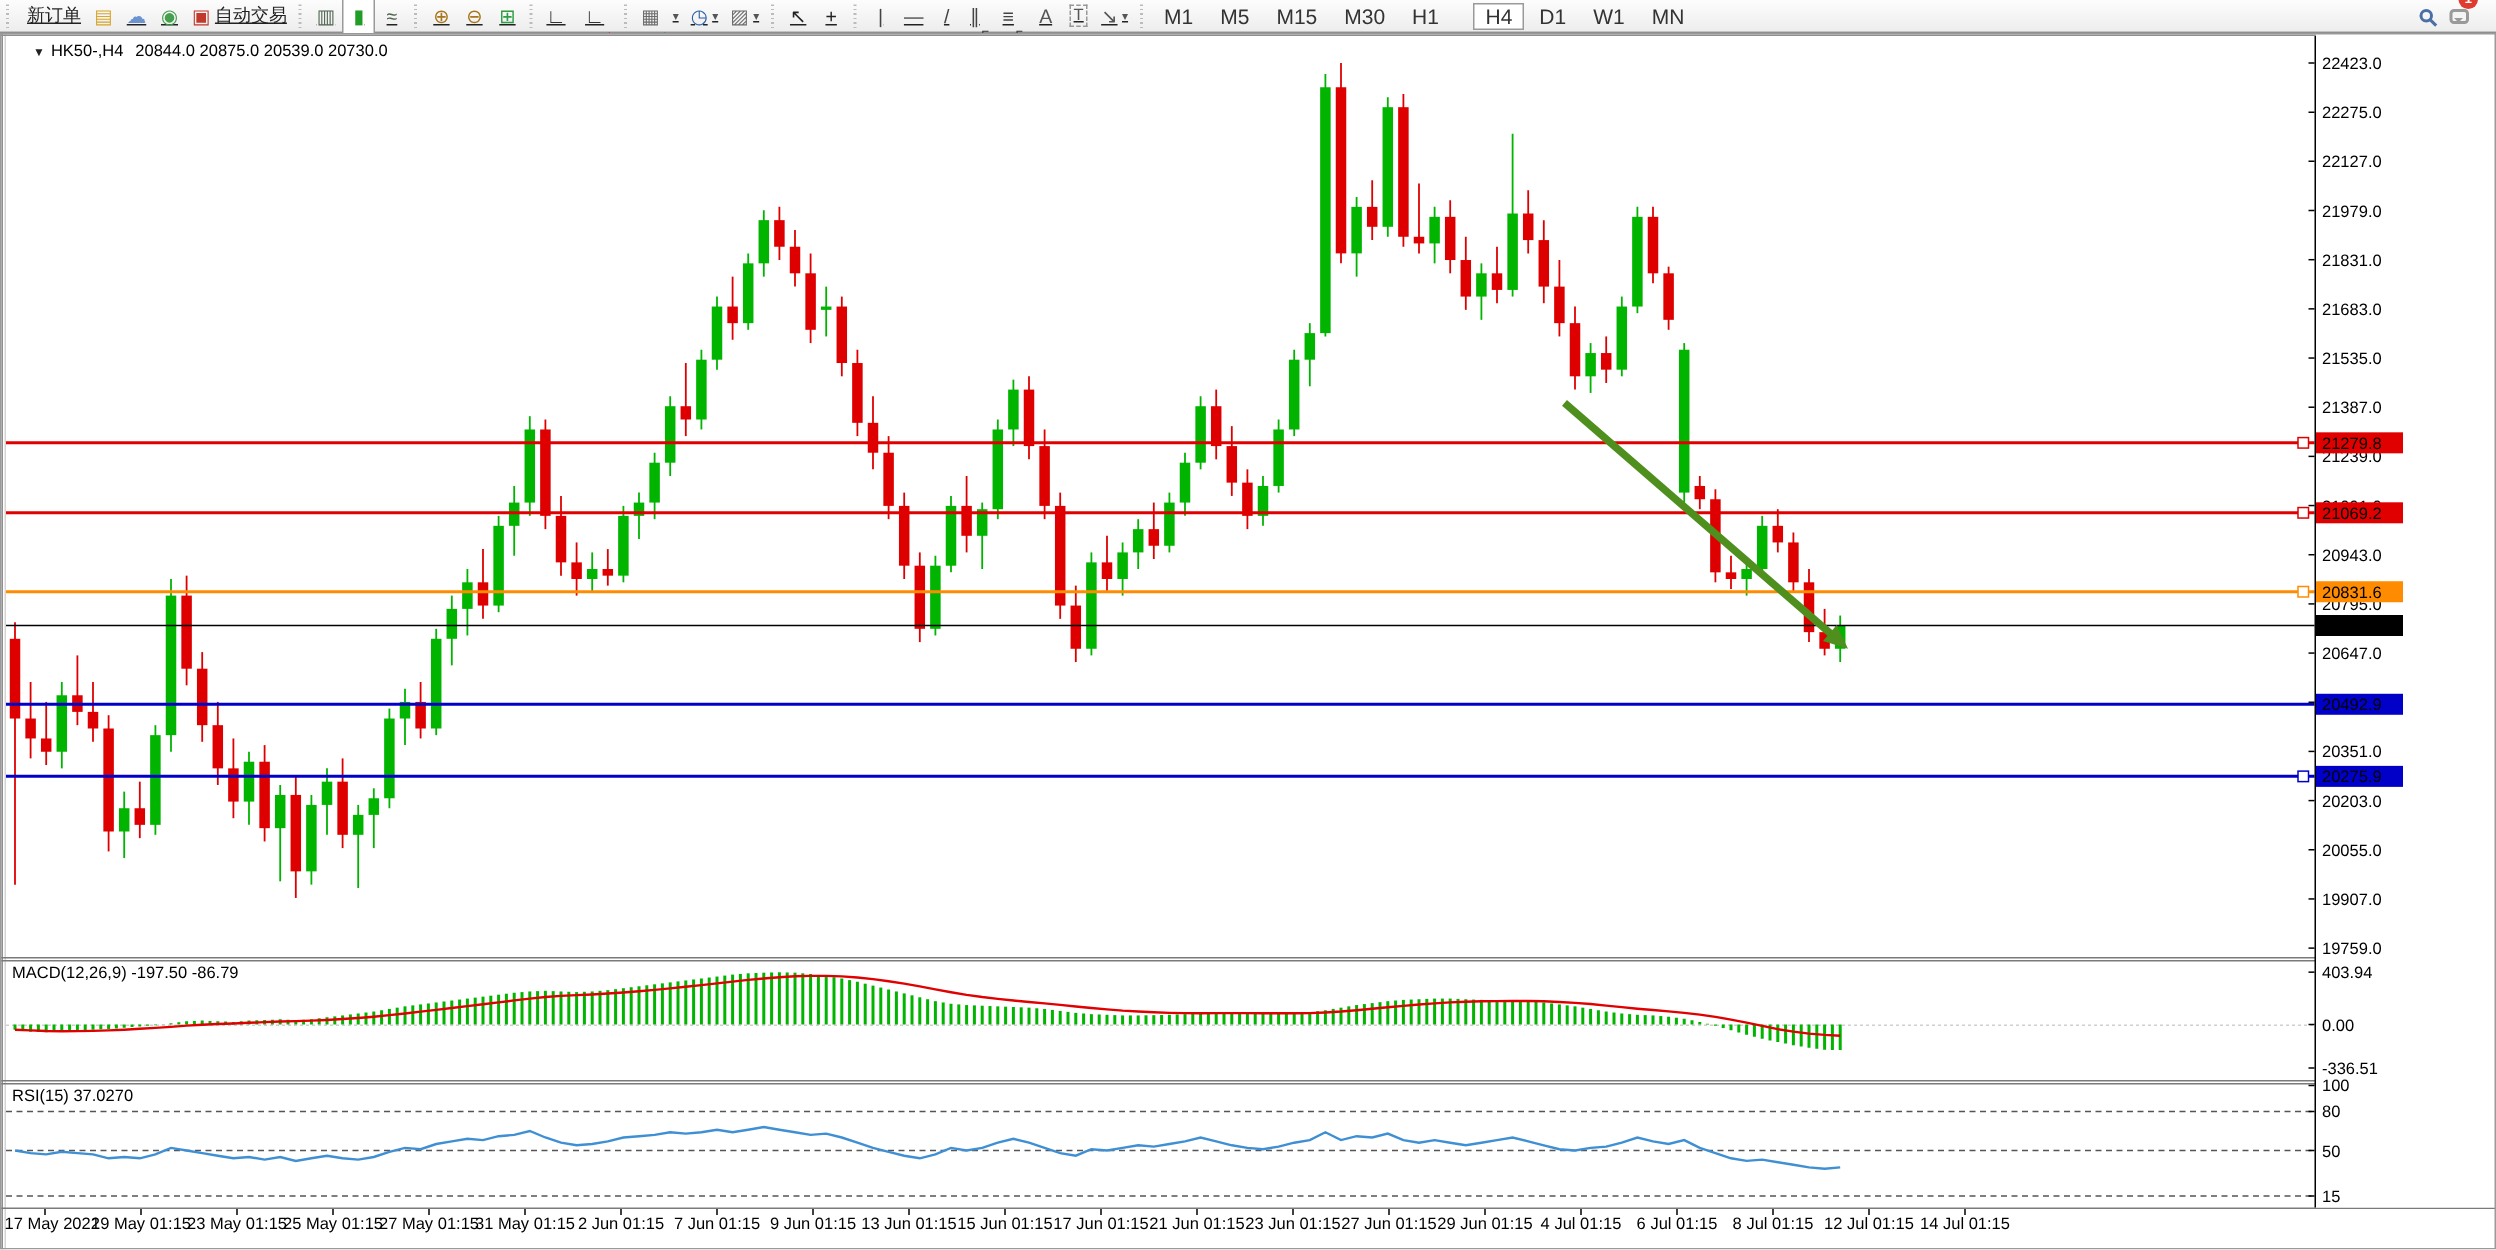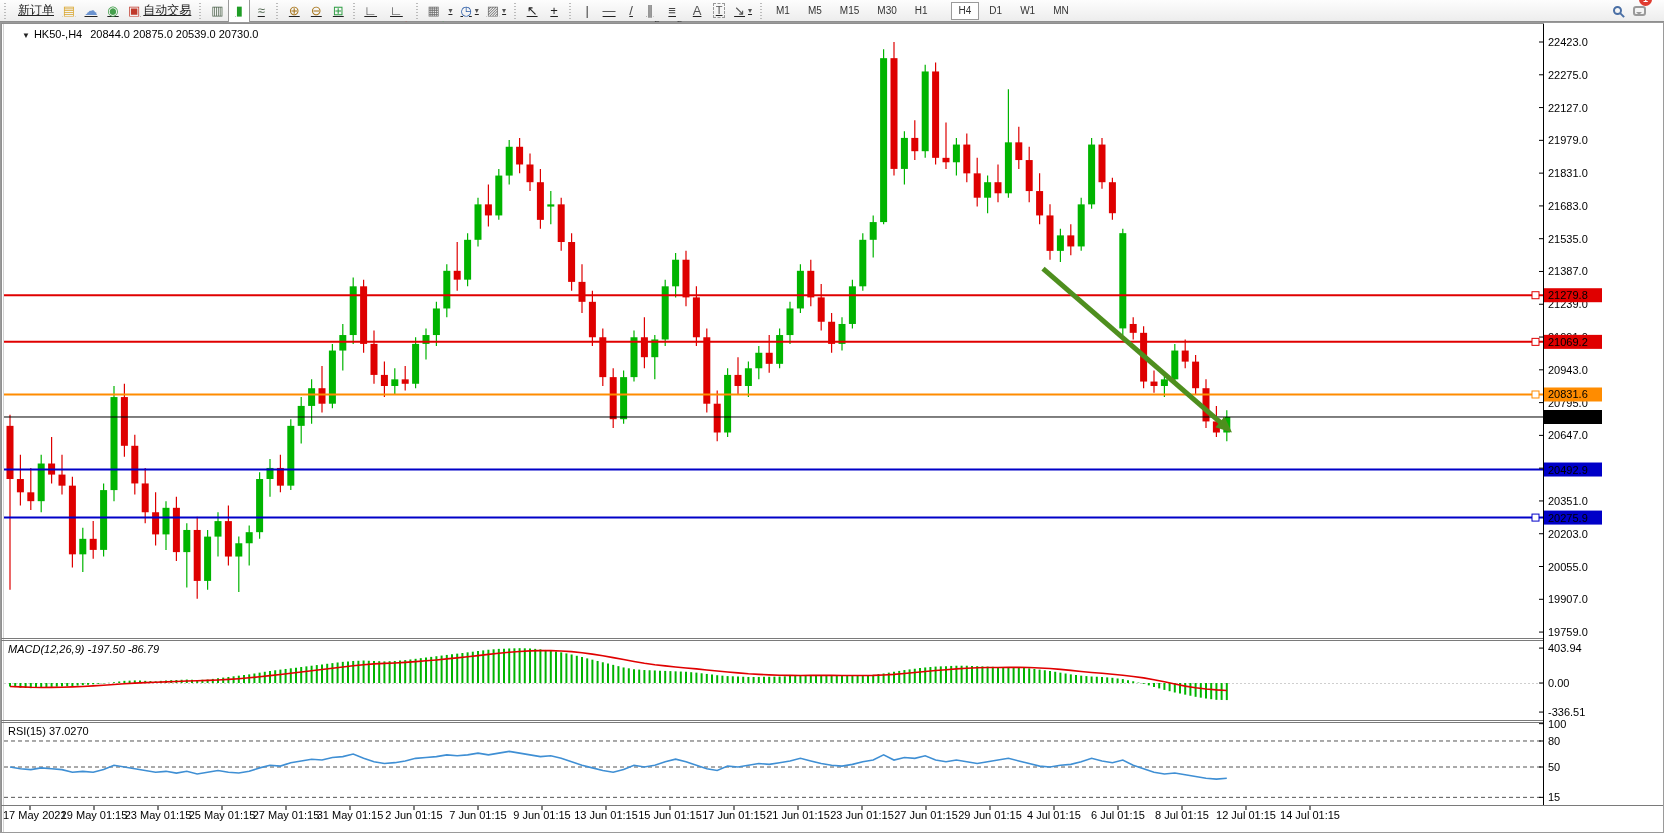--- a/index.html
+++ b/index.html
@@ -14,21 +14,21 @@
     background-size:2px 100%; background-position:2px 0; background-repeat:no-repeat; }
   .tbtn { height:36px; min-width:22px; padding:0 3px; display:flex; align-items:center;
     justify-content:center; border:1px solid transparent; border-radius:2px; cursor:default;
     position:relative; white-space:nowrap;text-decoration:underline; }
   .tbtn.active { background:#fff; border-color:#9a9a9a; }
   .tbtn .g { font-size:13px; line-height:13px; }
   .tbtn .g.boxed { border:1px dashed #999; padding:0 2px; font-size:11px; }
   .tbtn .sub { font-size:8px; margin-left:1px; align-self:flex-end; }
   .tbtn .lbl { margin-left:3px; }
   .tbtn .caret { font-size:8px; color:#555; margin-left:3px; }
-  .tfbtn { height:18px; padding:0 7px; display:flex; align-items:center; font-size:10px;
+  .tfbtn { height:18px; padding:0 7px; display:flex; align-items:center; font-size:14px;
     color:#333; border:1px solid transparent; margin:0 1px; }
   .tfbtn.active { background:#fff; border-color:#9a9a9a;margin-left:14px; }
   .spacer { flex:1; }
   .mag { width:9px; height:9px; border:2px solid #4a6fa5; border-radius:50%;
     position:relative; display:inline-block; }
   .mag::after { content:''; position:absolute; width:6px; height:2px; background:#4a6fa5;
     transform:rotate(45deg); right:-5px; bottom:-3px; }
   .bubble { width:13px; height:10px; border:2px solid #9a9a9a; border-radius:3px;
     display:inline-block; position:relative; background:#f4f4f4; }
   .bubble::after { content:''; position:absolute; left:1px; bottom:-4px;
@@ -38,21 +38,21 @@
     text-align:center; font-weight:bold; }
   #chatwrap { margin-right:14px; }
   
   #chart-area { position:absolute; left:0; top:22px; width:1664px; height:603px; }
   #chart-svg { display:block; }
   svg text { font-family:"Liberation Sans", sans-serif; font-size:11px; fill:#000; }
   .overlay { position:absolute; font-size:11px; color:#000; white-space:pre; }
   #title-ov { left:9px; top:6px;margin-left:13px; }
   #title-ov .tri { font-size:8px; color:#222; margin-right:4px; }
   #title-ov .sym { margin-right:8px; }
-  #macd-ov { left:8px; top:621px;font-style:italic; }
+  #macd-ov { left:8px; top:621px; }
   #rsi-ov { left:8px; top:703px; }
 </style>
 </head>
 <body>
 
 <div id="toolbar">
     <div class="tsep"></div>
     <div class="tbtn">
       <span class="lbl">新订单</span>
     </div>

